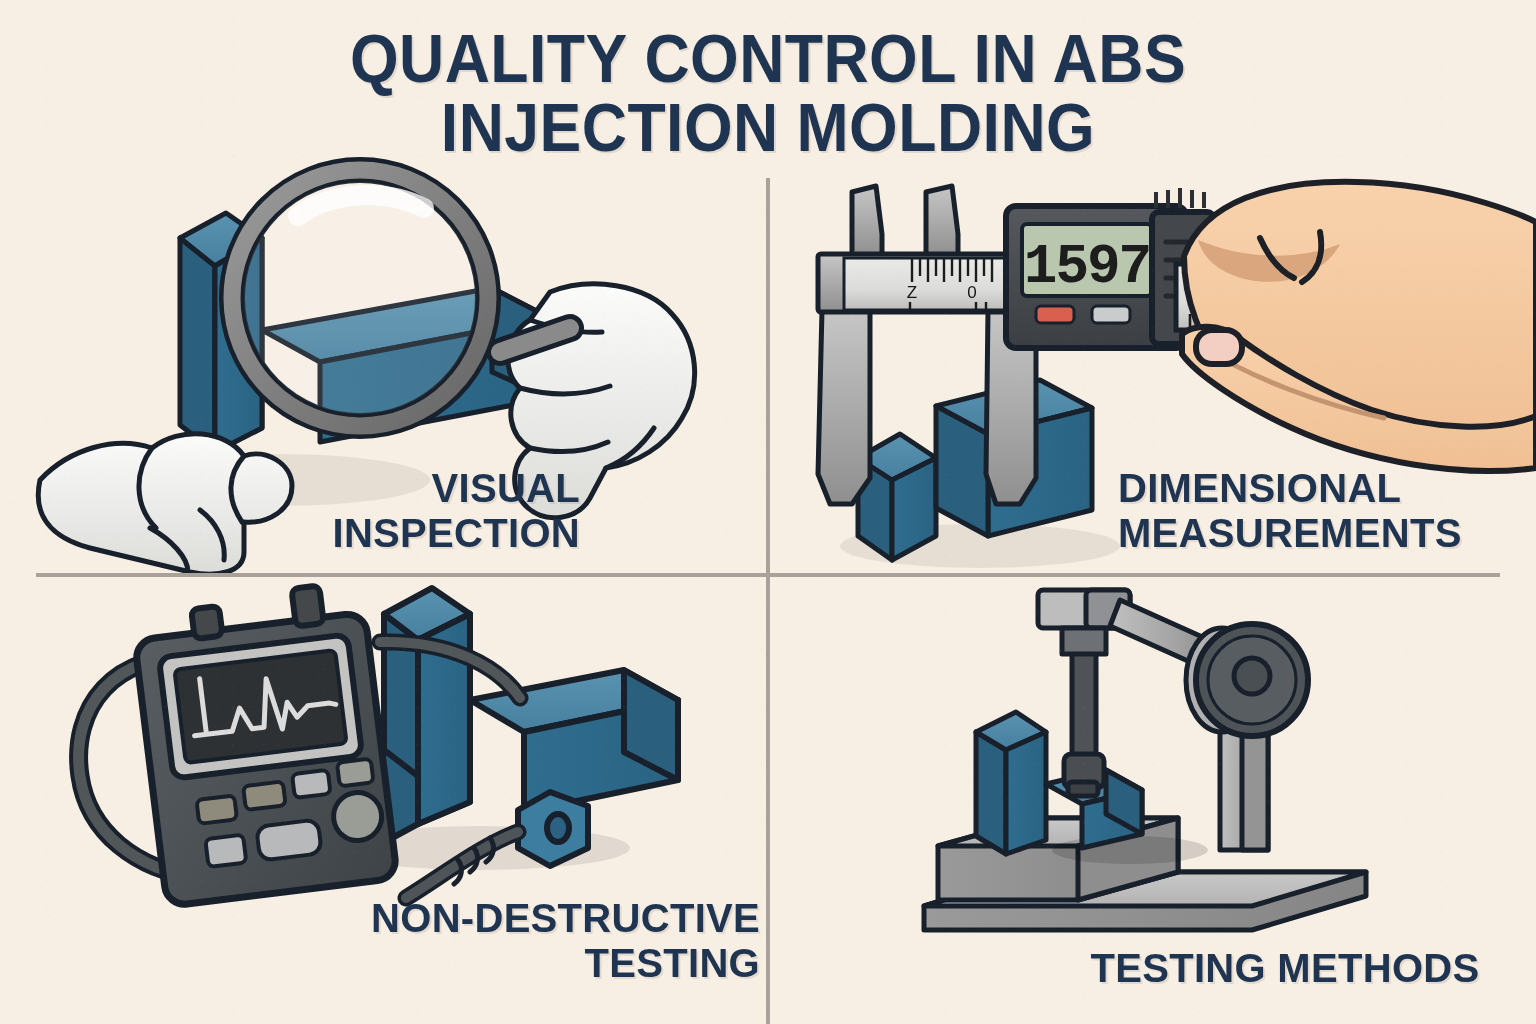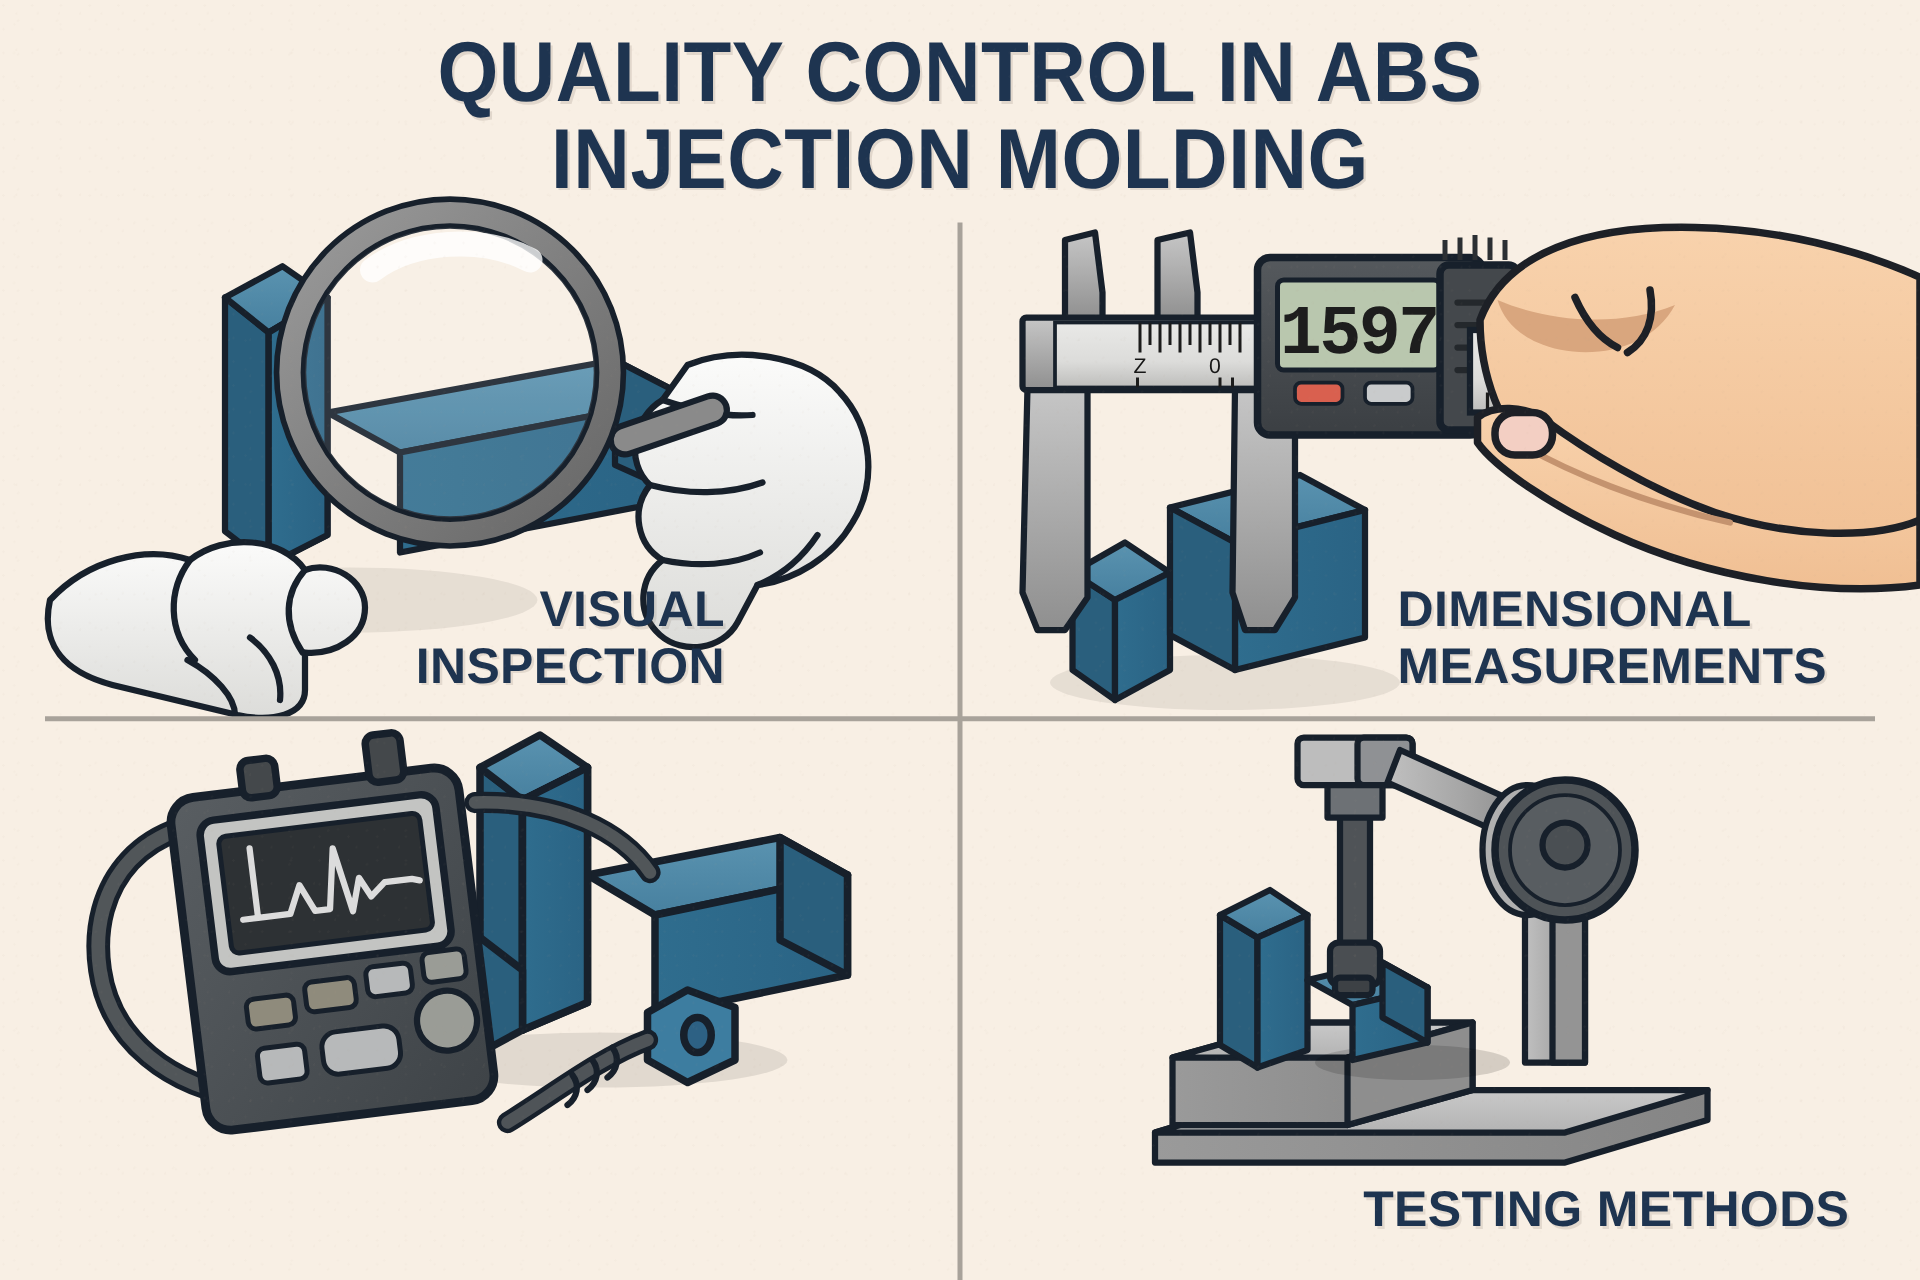--- a/index.html
+++ b/index.html
@@ -425,20 +425,22 @@
         <rect x="262" y="14" width="28" height="38" rx="7" fill="#44484b" stroke="#17202b" stroke-width="6"></rect>
       </g>
 
       <g fill="none" stroke-linecap="round">
         <path d="M330 62 C400 60, 448 86, 470 118" stroke="#17202b" stroke-width="17"></path>
         <path d="M330 62 C400 60, 448 86, 470 118" stroke="#515659" stroke-width="10"></path>
       </g>
     </svg>
   </div>
 
+  <div class="qlabel" id="label-ndt">NON-DESTRUCTIVE
+TESTING</div>
 
   <div class="art" id="art-testing" style="left:920px; top:584px; width:450px; height:384px;">
     <svg width="450" height="384" viewBox="0 0 450 384">
       <defs>
         <linearGradient id="blueTopD" x1="0" y1="0" x2="0" y2="1">
           <stop offset="0%" stop-color="#5a93b0"></stop>
             <stop offset="100%" stop-color="#47809f"></stop>
         </linearGradient>
         <linearGradient id="blueFaceD" x1="0" y1="0" x2="1" y2="0">
           <stop offset="0%" stop-color="#2f6d8e"></stop>

